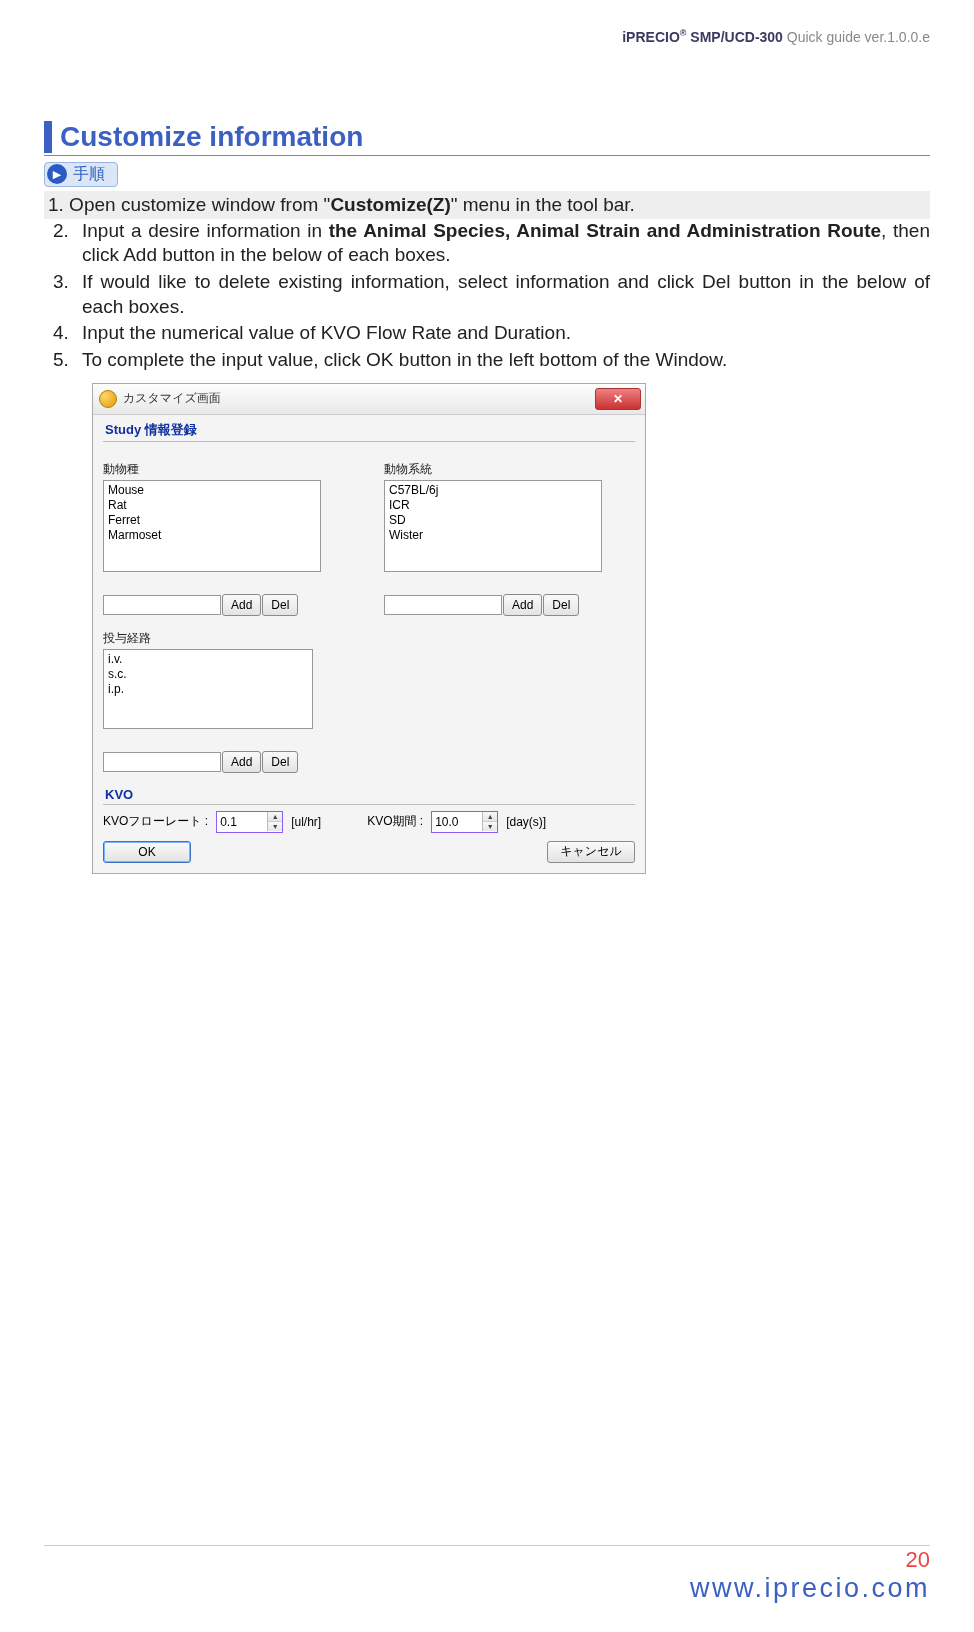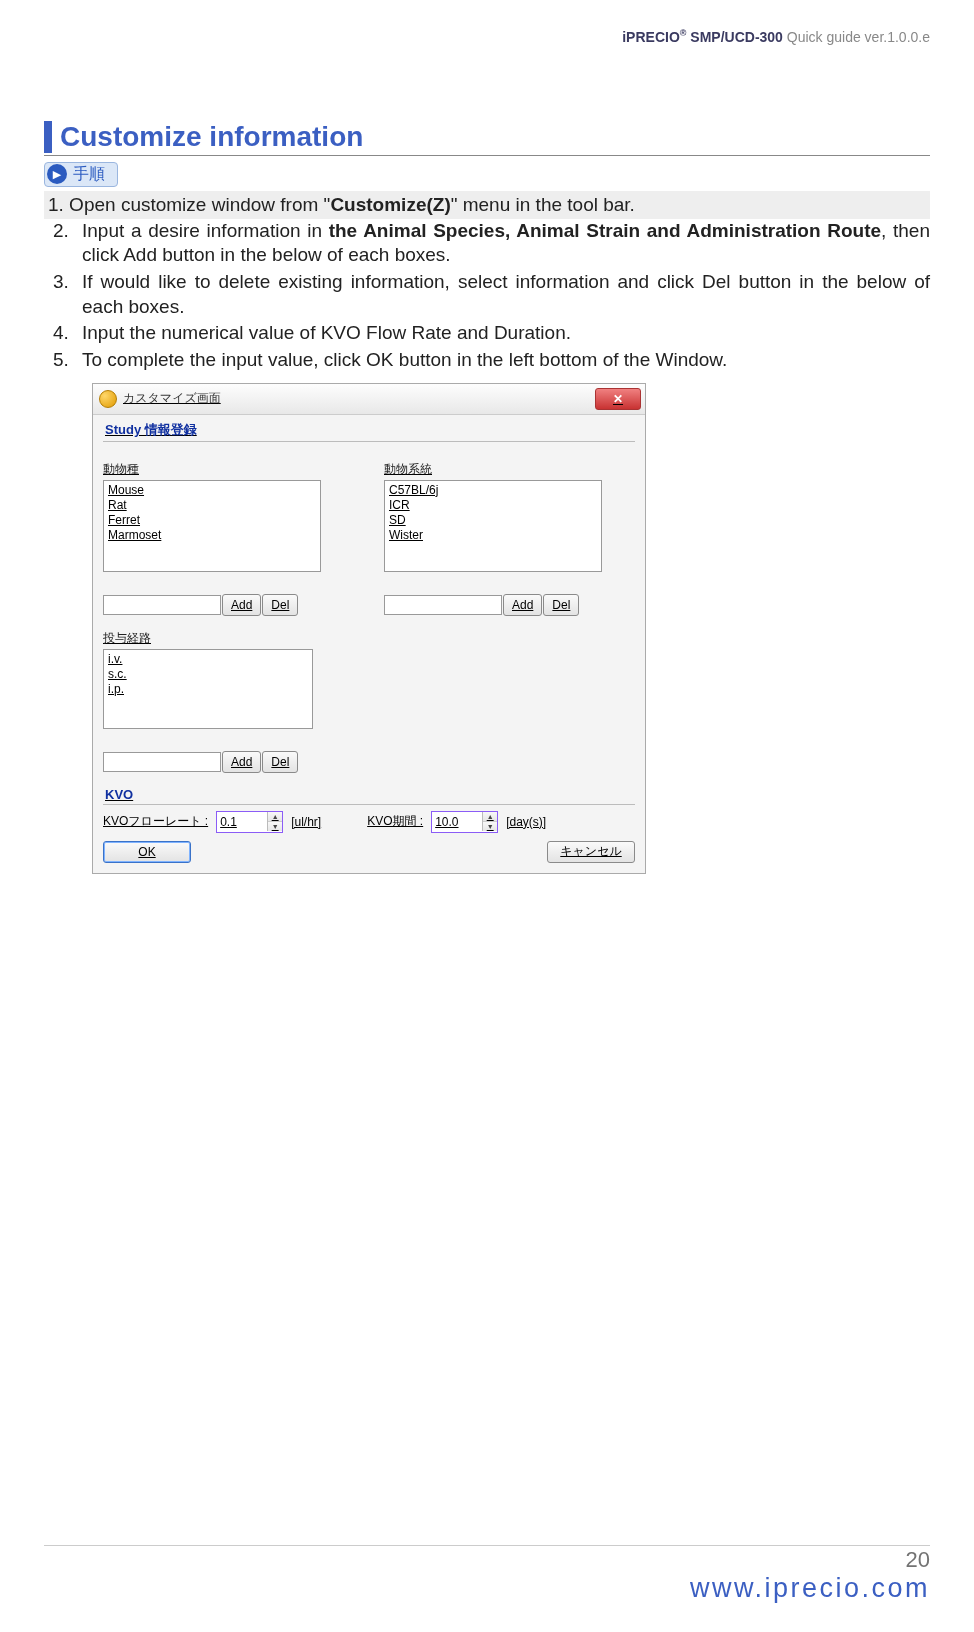--- a/index.html
+++ b/index.html
@@ -92,21 +92,20 @@
   .bold { font-weight: bold; }
   
   .dialog-outer {
     margin: 10px 0 0 48px;
     width: 552px;
     border: 1px solid #aaa;
     box-shadow: 0 0 0 1px #fff inset;
     font-family: "MS PGothic", Meiryo, sans-serif;
     font-size: 12px;
     background: #f4f4f4;
-    text-decoration: underline;
   }
   .titlebar {
     height: 30px;
     background: linear-gradient(#fdfdfd,#e8e8e8);
     border-bottom: 1px solid #ccc;
     display: flex;
     align-items: center;
     padding: 0 4px 0 6px;
     gap: 6px;
   }
@@ -209,21 +208,21 @@
   .bottom-row {
     display:flex; justify-content: space-between;
     margin-top: 8px;
   }
   .footer {
     position: absolute;
     bottom: 28px;
     right: 44px;
     text-align: right;
   }
-  .footer .pageno { color:#737373; font-size:22px;margin-top:36px;}
+  .footer .pageno { color:#ef4444; font-size:22px;margin-top:36px;}
   .footer .url { color:#3b5fc2; font-size:27px; letter-spacing: 2.5px;}
   .footer-line {
     position:absolute;
     bottom: 86px; left:44px; right:44px;
     border-top:1px solid #ccc;
   }
 </style>
 </head>
 <body>
 

